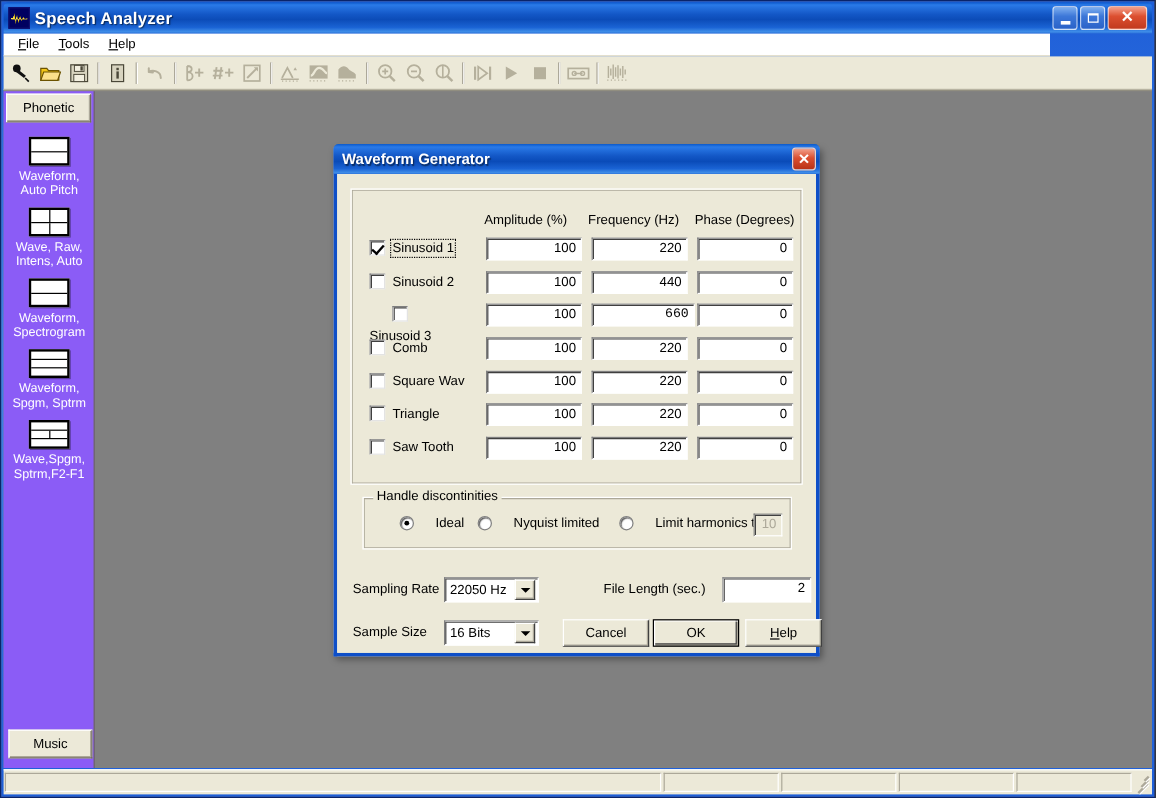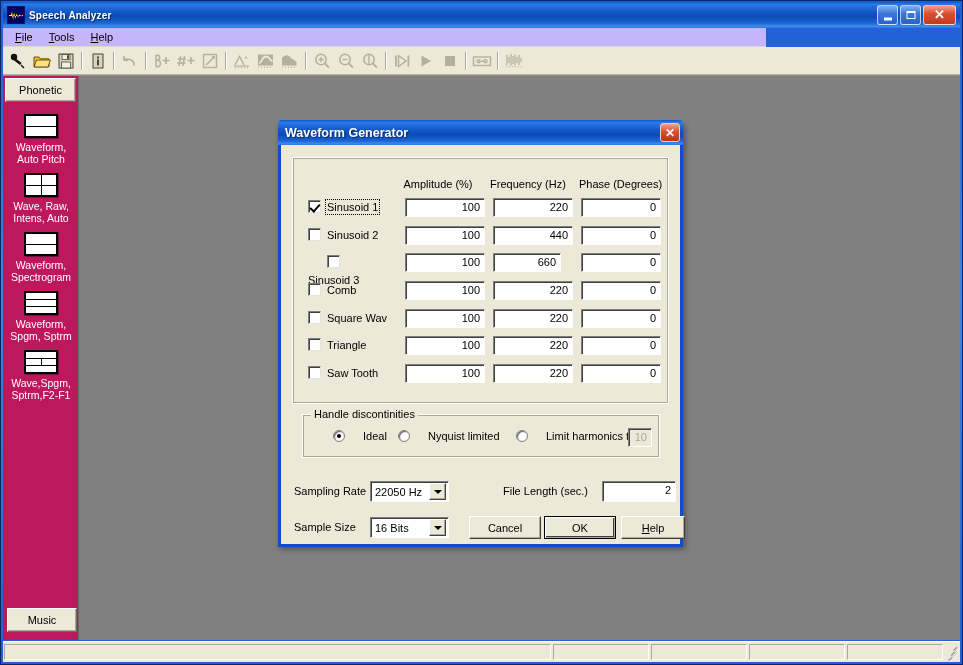--- a/index.html
+++ b/index.html
@@ -62,21 +62,21 @@
   .app-icon .wv2 {
     position: absolute; left: 2px; top: 3px;
     width: 13px; height: 11px;
     background: #f5d000;
     clip-path: polygon(0 45%, 10% 45%, 16% 8%, 24% 95%, 32% 20%, 42% 85%,
                        52% 30%, 62% 70%, 72% 38%, 84% 58%, 100% 48%,
                        100% 55%, 0 55%);
   }
   .title-text {
     color: #fff;
-    font-size: 10px;
+    font-size: 14px;
     font-weight: bold;
     text-shadow: 1px 1px 1px rgba(0,0,0,.55);
     white-space: nowrap;
     letter-spacing: .2px;
   }
   .title-btns {
     margin-left: auto;
     display: flex;
     align-items: center;
     gap: 2px;
@@ -114,22 +114,22 @@
   .tbtn .close-g {
     font-size: 13px; font-weight: bold; line-height: 1;
     font-family: "Liberation Sans", sans-serif;
     margin-top: -1px;
   }
 
   
   .menubar {
     position: absolute;
     left: 3px; top: 28px;
-    width: 763px; height: 19px;
-    background: #c4b5fd;
+    width: 872px; height: 19px;
+    background: #ffffff;
     border-bottom: 1px solid #ddd8c3;
     display: flex;
     align-items: center;
     padding-left: 4px;
     box-sizing: border-box;
   }
   .menu-item {
     padding: 2px 8px;
     font-size: 11px;
     color: #000;
@@ -175,21 +175,21 @@
     background: #808080;
     border-top: 1px solid #918e80;
     box-sizing: border-box;
   }
 
   
   .sidebar {
     position: absolute;
     left: 3px; top: 76px;
     width: 76px; height: 564px;
-    background: #be185d;
+    background: #8b5cf6;
     border-right: 1px solid #6b6858;
     box-sizing: border-box;
     overflow: hidden;
   }
   .side-tab {
     margin: 2px 2px 0 2px;
     height: 24px;
     background: #ece9d8;
     border: 1px solid #fff;
     border-right-color: #716d5d;
@@ -853,21 +853,21 @@
       </div>
       <div class="tbox" style="left:124px; top:81px; width:80px;">100</div>
       <div class="tbox" style="left:212px; top:81px; width:80px;">440</div>
       <div class="tbox" style="left:300px; top:81px; width:80px;">0</div>
 
       <div class="row-check" style="left:27px; top:110px;flex-direction:column;">
         <div class="cbox"></div>
         <div class="row-label">Sinusoid 3</div>
       </div>
       <div class="tbox" style="left:124px; top:108px; width:80px;">100</div>
-      <div class="tbox" style="left:212px; top:108px; width:68px;">660</div>
+      <div class="tbox" style="left:212px; top:108px; width:86px;font-family:Liberation Mono, monospace;">660</div>
       <div class="tbox" style="left:300px; top:108px; width:80px;">0</div>
 
       <div class="row-check" style="left:27px; top:138px;">
         <div class="cbox"></div>
         <div class="row-label">Comb</div>
       </div>
       <div class="tbox" style="left:124px; top:136px; width:80px;">100</div>
       <div class="tbox" style="left:212px; top:136px; width:80px;">220</div>
       <div class="tbox" style="left:300px; top:136px; width:80px;">0</div>
 

